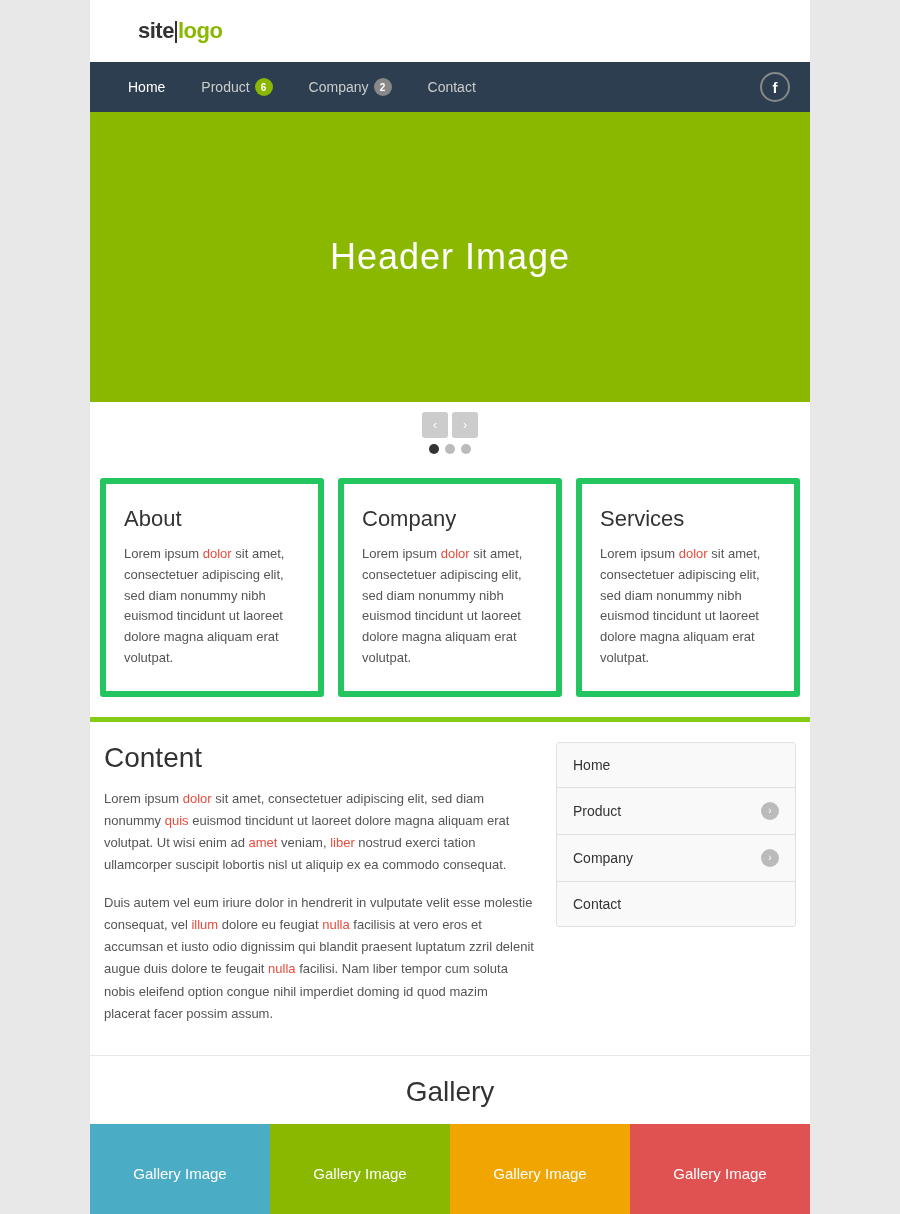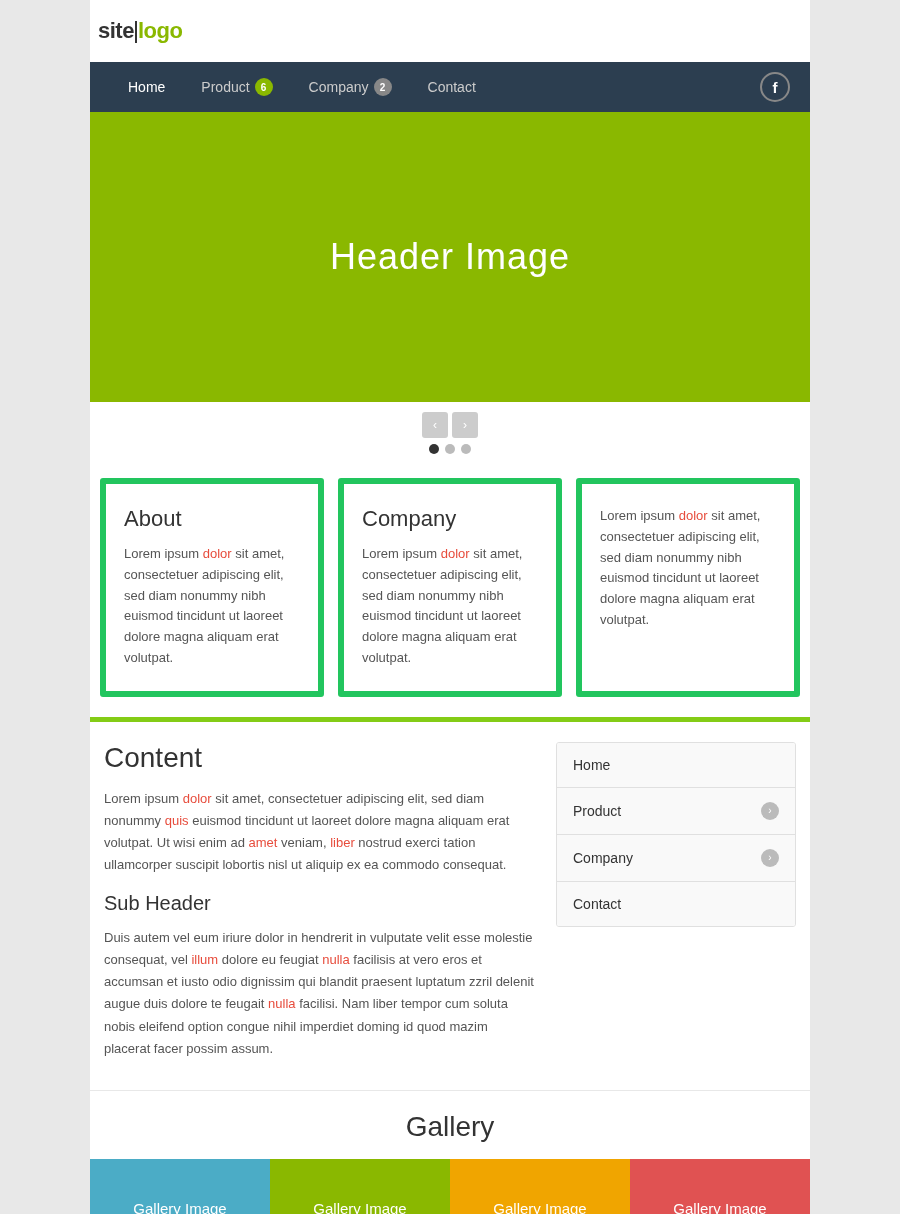--- a/index.html
+++ b/index.html
@@ -1,21 +1,21 @@
 <!DOCTYPE html>
 <html><head>
   <meta charset="utf-8">
   <style>
     * { box-sizing: border-box; margin: 0; padding: 0; }
     body { background: #e8e8e8; font-family: Arial, sans-serif; font-size: 14px; color: #333; }
 
     .page-wrapper { max-width: 720px; margin: 0 auto; background: #fff; }
 
     
-    .site-header { background: #fff; padding: 18px 8px; display: flex; align-items: flex-start; }
+    .site-header { background: #fff; padding: 18px 36px; display: flex; align-items: flex-start; margin-left: 12px; }
     .site-logo { font-size: 22px; font-weight: bold; color: #333; letter-spacing: -0.5px; }
     .site-logo span.logo-highlight { color: #8ab800; }
     .logo-separator { display: inline-block; width: 2px; background: #333; height: 22px; margin: 0 1px; vertical-align: middle; }
 
     
     .main-nav { background: #2c3e50; padding: 0 20px; display: flex; align-items: center; }
     .nav-items { display: flex; align-items: center; flex: 1; }
     .nav-item { color: #ccc; padding: 16px 18px; font-size: 14px; cursor: pointer; position: relative; text-decoration: none; display: flex; align-items: center; gap: 5px; }
     .nav-item.active { color: #fff; }
     .nav-badge { background: #8ab800; color: #fff; border-radius: 50%; width: 18px; height: 18px; display: inline-flex; align-items: center; justify-content: center; font-size: 10px; font-weight: bold; }
@@ -119,29 +119,29 @@
   <div class="cards-section">
     <div class="card">
       <div class="card-title">About</div>
       <div class="card-text">Lorem ipsum <a>dolor</a> sit amet, consectetuer adipiscing elit, sed diam nonummy nibh euismod tincidunt ut laoreet dolore magna aliquam erat volutpat.</div>
     </div>
     <div class="card">
       <div class="card-title">Company</div>
       <div class="card-text">Lorem ipsum <a>dolor</a> sit amet, consectetuer adipiscing elit, sed diam nonummy nibh euismod tincidunt ut laoreet dolore magna aliquam erat volutpat.</div>
     </div>
     <div class="card">
+      <div class="card-title">Services</div>
       <div class="card-text">Lorem ipsum <a>dolor</a> sit amet, consectetuer adipiscing elit, sed diam nonummy nibh euismod tincidunt ut laoreet dolore magna aliquam erat volutpat.</div>
     </div>
   </div>
 
   <div class="content-section">
     <div class="content-main">
       <h2 class="content-title">Content</h2>
       <p class="content-text">Lorem ipsum <a>dolor</a> sit amet, consectetuer adipiscing elit, sed diam nonummy <a>quis</a> euismod tincidunt ut laoreet dolore magna aliquam erat volutpat. Ut wisi enim ad <a>amet</a> veniam, <a>liber</a> nostrud exerci tation ullamcorper suscipit lobortis nisl ut aliquip ex ea commodo consequat.</p>
-      <h3 class="subheader-title">Sub Header</h3>
       <p class="subheader-text">Duis autem vel eum iriure dolor in hendrerit in vulputate velit esse molestie consequat, vel <a>illum</a> dolore eu feugiat <a>nulla</a> facilisis at vero eros et accumsan et iusto odio dignissim qui blandit praesent luptatum zzril delenit augue duis dolore te feugait <a>nulla</a> facilisi. Nam liber tempor cum soluta nobis eleifend option congue nihil imperdiet doming id quod mazim placerat facer possim assum.</p>
     </div>
     <div class="content-nav">
       <div class="nav-sidebar-list">
         <div class="nav-sidebar-item">
           <span>Home</span>
         </div>
         <div class="nav-sidebar-item">
           <span>Product</span>
           <span class="chevron">›</span>

